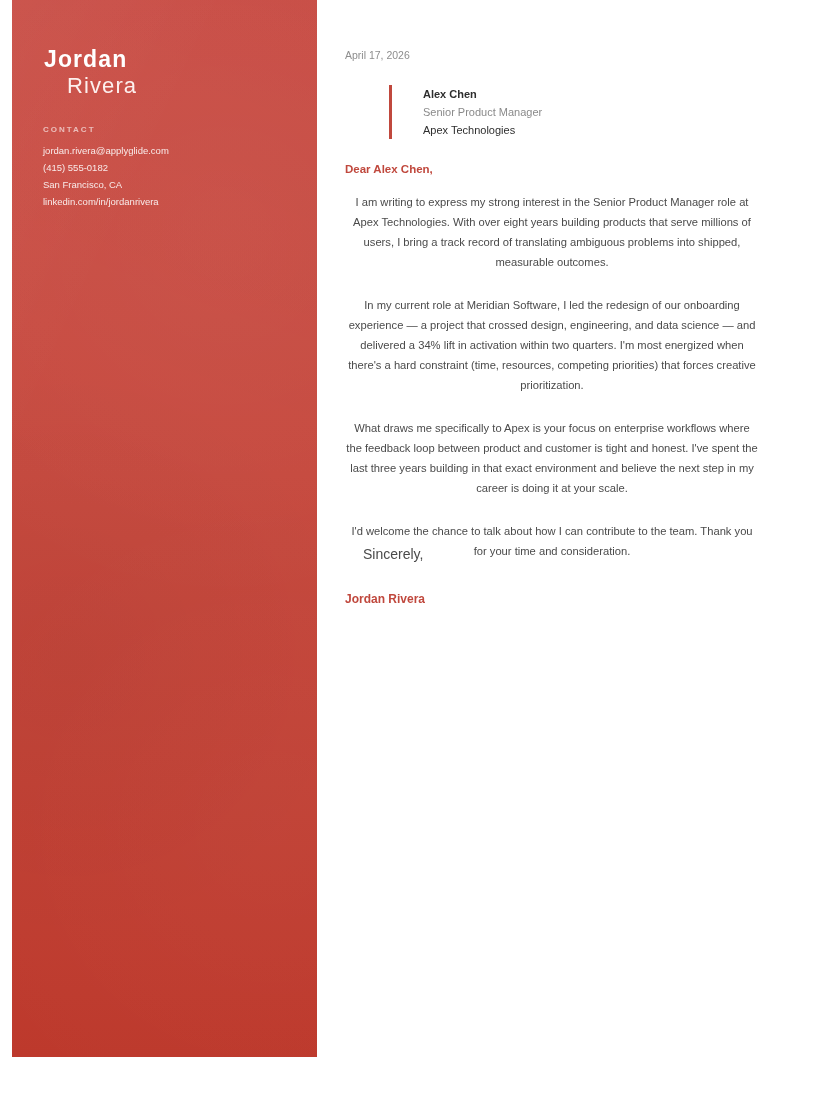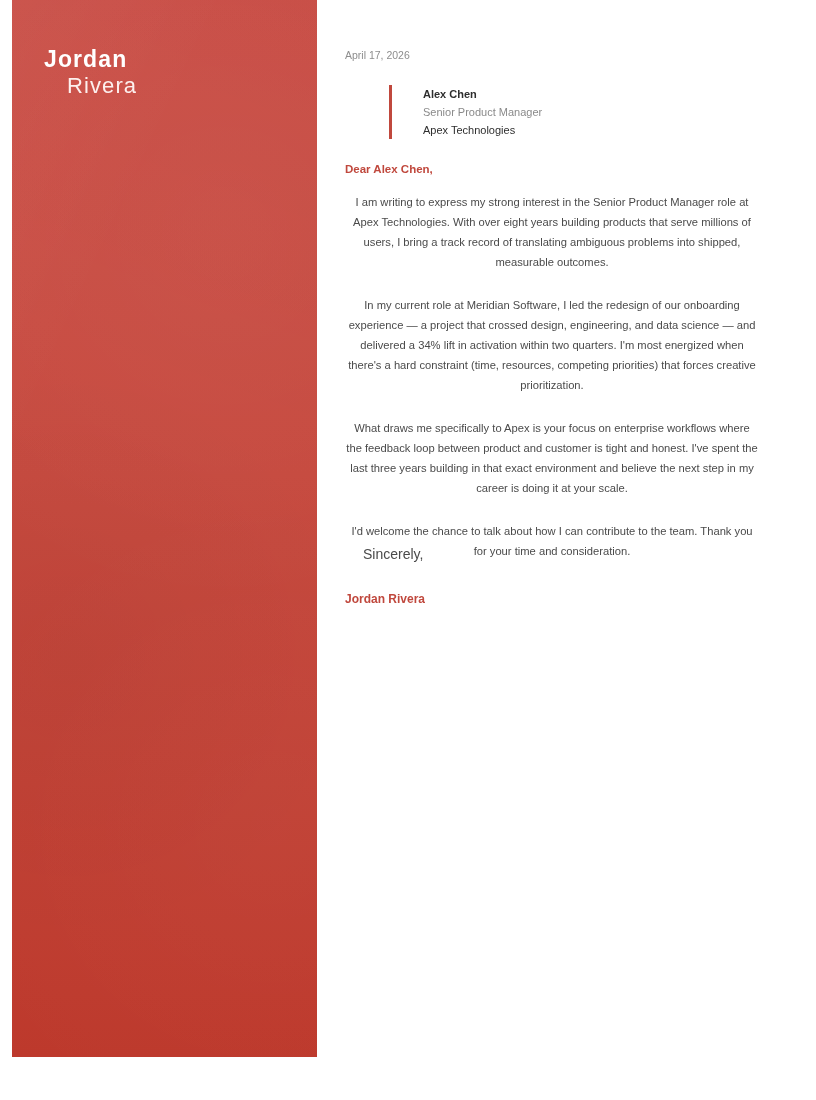--- a/index.html
+++ b/index.html
@@ -188,20 +188,27 @@
 <div class="page">
 
   <aside class="sidebar">
     <div class="sidebar-texture"></div>
 
     <div class="name-block">
       <div class="name-first">Jordan</div>
       <div class="name-last">Rivera</div>
     </div>
 
+    <div class="contact-block">
+      <div class="contact-heading">CONTACT</div>
+      <div class="contact-line">jordan.rivera@applyglide.com</div>
+      <div class="contact-line">(415) 555-0182</div>
+      <div class="contact-line">San Francisco, CA</div>
+      <div class="contact-line">linkedin.com/in/jordanrivera</div>
+    </div>
   </aside>
 
   <main class="letter">
 
     <div class="letter-date">April 17, 2026</div>
 
     <div class="recipient">
       <div class="recipient-name">Alex Chen</div>
       <div class="recipient-title">Senior Product Manager</div>
       <div class="recipient-company">Apex Technologies</div>

